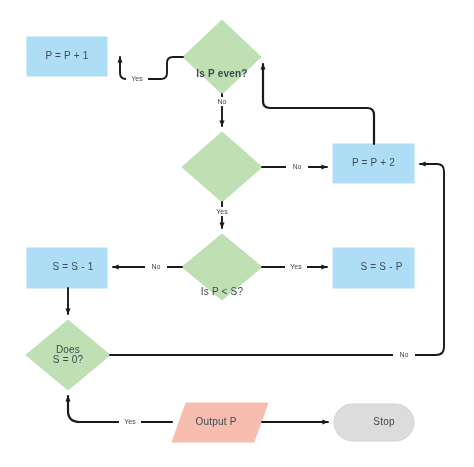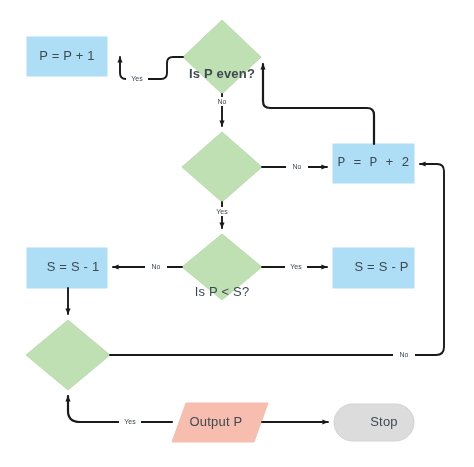--- a/index.html
+++ b/index.html
@@ -21,21 +21,21 @@
     position: absolute;
     left: 0;
     top: 0;
     width: 474px;
     height: 467px;
   }
   .node-label {
     position: absolute;
     text-align: center;
     color: #3d4a52;
-    font-size: 13px;
+    font-size: 10px;
     line-height: 10px;
     letter-spacing: 0.2px;
     pointer-events: none;
     white-space: pre-line;
   }
   .edge-label {
     position: absolute;
     text-align: center;
     color: #3d4a52;
     font-size: 7px;
@@ -99,28 +99,30 @@
     <path d="M172,422 L80,422 Q68,422 68,411 L68,396" fill="none" stroke="#1a1a1a" stroke-width="2.2" stroke-linecap="round" stroke-linejoin="round" marker-end="url(#arrow)"></path>
 
     <path d="M262,422 L328,422" fill="none" stroke="#1a1a1a" stroke-width="1.9" stroke-linecap="round" marker-end="url(#arrow)"></path>
   </svg>
 
   <div class="node-label" style="left:27px; top:51px; width:80px;">P = P + 1</div>
 
   <div class="node-label" style="left:182px; top:69px; width:80px;font-weight:bold;">Is P even?</div>
 
 
-  <div class="node-label" style="left:333px; top:158px; width:81px;font-family:Liberation Mono, monospace;">P = P + 2</div>
+  <div class="node-label" style="left:333px; top:158px; width:81px;">P = P + 2</div>
 
   <div class="node-label" style="left:27px; top:262px; width:92px;">S = S - 1</div>
 
   <div class="node-label" style="left:182px; top:262px; width:80px;margin-top:25px;">Is P &lt; S?</div>
 
   <div class="node-label" style="left:333px; top:262px; width:81px;margin-left:8px;">S = S - P</div>
 
+  <div class="node-label" style="left:28px; top:345px; width:80px;">Does
+S = 0?</div>
 
   <div class="node-label" style="left:176px; top:417px; width:80px;">Output P</div>
 
   <div class="node-label" style="left:334px; top:417px; width:100px;">Stop</div>
 
   <div class="edge-label" style="left:126px; top:74px; width:22px;">Yes</div>
 
   <div class="edge-label" style="left:211px; top:97px; width:22px;">No</div>
 
   <div class="edge-label" style="left:286px; top:162px; width:22px;">No</div>

